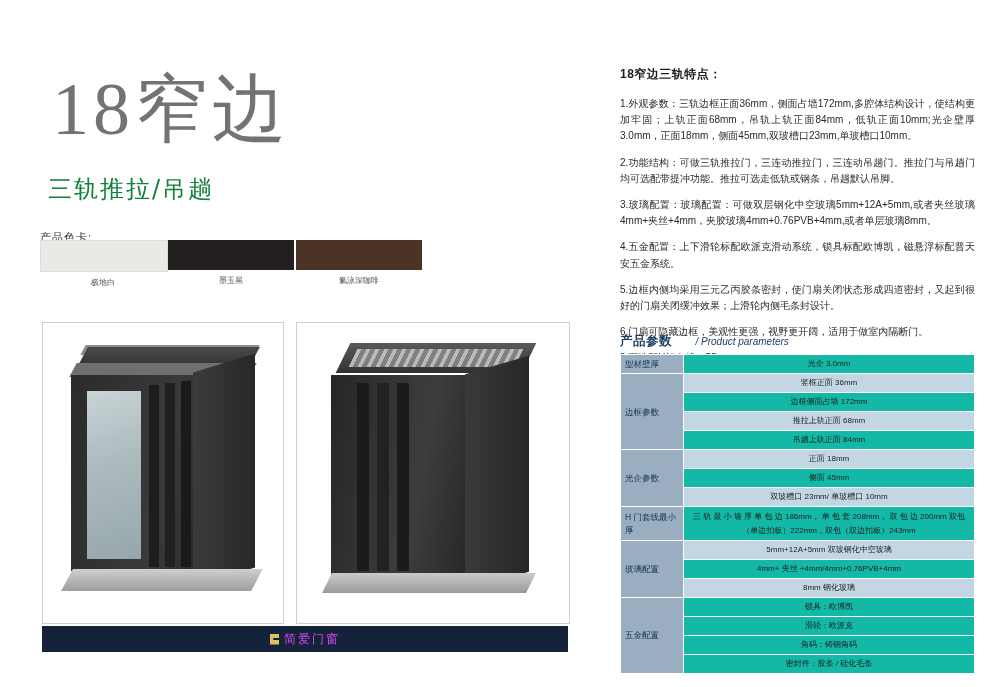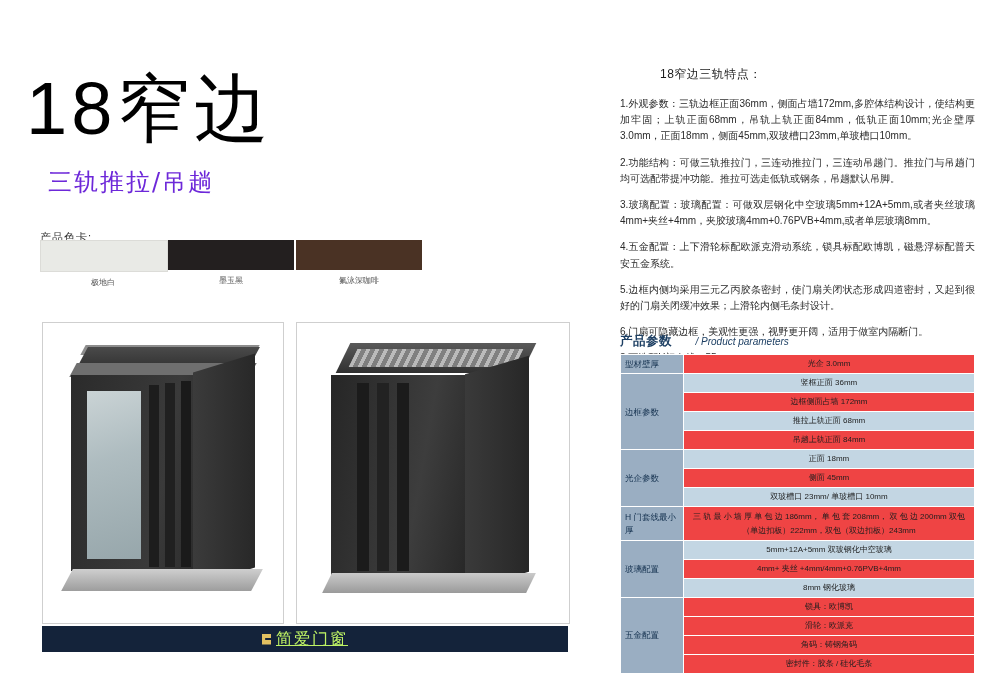--- a/index.html
+++ b/index.html
@@ -18,34 +18,34 @@
 
   
   #left-panel {
     position: absolute;
     left: 0; top: 0;
     width: 600px; height: 687px;
   }
 
   #hero-title {
     position: absolute;
-    left: 26px; top: 72px;
+    left: 52px; top: 72px;
     font-size: 74px;
     line-height: 1;
     letter-spacing: 4px;
-    color: #000000;
-    font-family: Liberation Sans, sans-serif;
+    color: #737373;
+    font-family: Liberation Serif, serif;
     font-weight: 400;
   }
   #hero-subtitle {
     position: absolute;
-    left: 48px; top: 166px;
+    left: 48px; top: 173px;
     font-size: 24px;
     letter-spacing: 2px;
-    color: #6d28d9;
+    color: #15803d;
     font-family: "DejaVu Sans", sans-serif;
   }
 
   #color-card-label {
     position: absolute;
     left: 40px; top: 230px;
     font-size: 11px;
     color: #333;
     letter-spacing: 1px;
   }
@@ -173,41 +173,39 @@
     align-items: center;
     justify-content: center;
   }
   #footer-logo-mark {
     width: 9px; height: 11px;
     background: #e2c061;
     margin-right: 5px;
     clip-path: polygon(0 0,100% 0,100% 40%,35% 40%,35% 60%,100% 60%,100% 100%,0 100%);
   }
   #footer-logo-text {
-    color: #bef264;
-    font-size: 16px;
+    color: #d946ef;
+    font-size: 12px;
     letter-spacing: 2px;
-    text-decoration: underline;
   }
 
   
   #right-panel {
     position: absolute;
     left: 620px; top: 0;
     width: 360px; height: 687px;
   }
 
   #feature-title {
     position: absolute;
     left: 0; top: 66px;
     font-size: 12px;
-    font-weight: normal;
+    font-weight: bold;
     color: #1b1b1b;
     letter-spacing: .5px;
-    margin-left: 40px;
   }
   #feature-list {
     position: absolute;
     left: 0; top: 86px;
     width: 355px;
   }
   .feature-item {
     font-size: 10px;
     line-height: 1.62;
     color: #2a2a2a;
@@ -251,21 +249,21 @@
   }
   #params-table td.rowlabel {
     width: 54px;
     background: #9aaec2;
     color: #13304e;
     text-align: left;
     font-size: 8.5px;
     line-height: 1.45;
   }
   #params-table td.val {
-    background: #ef4444;
+    background: #14b8a6;
     text-align: center;
     line-height: 1.5;
   }
   #params-table td.val.alt {
     background: #c3d6e3;
   }
   #params-table td.val.tall {
     line-height: 1.65;
   }
 </style>

